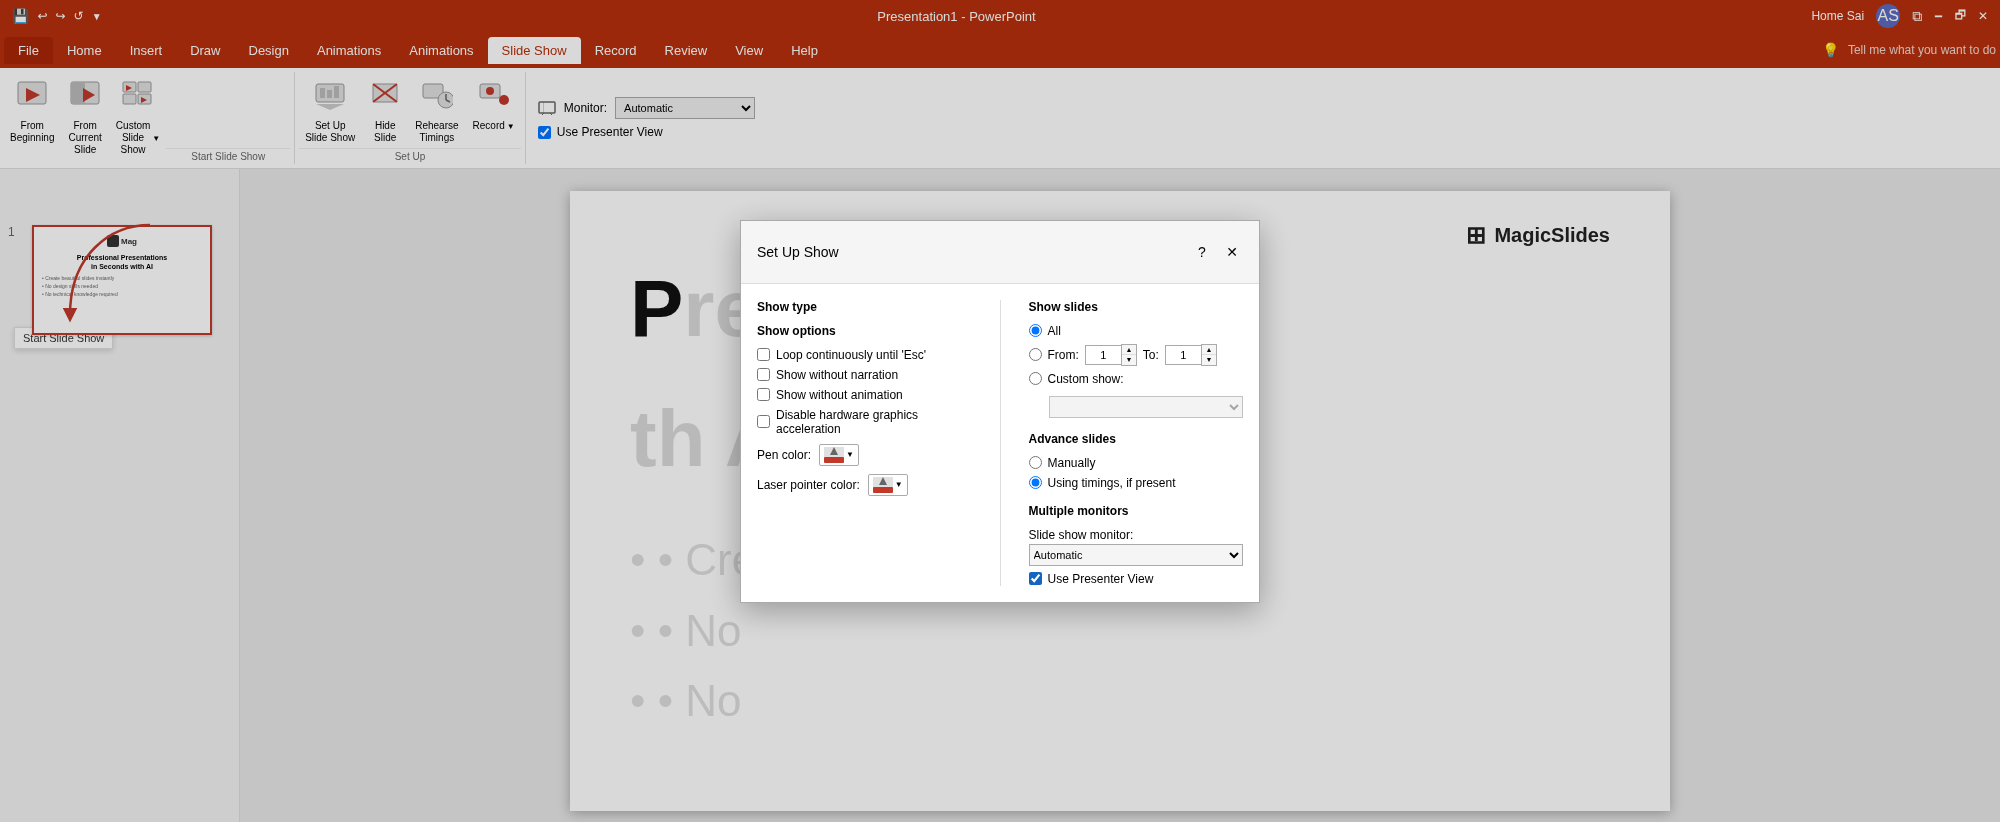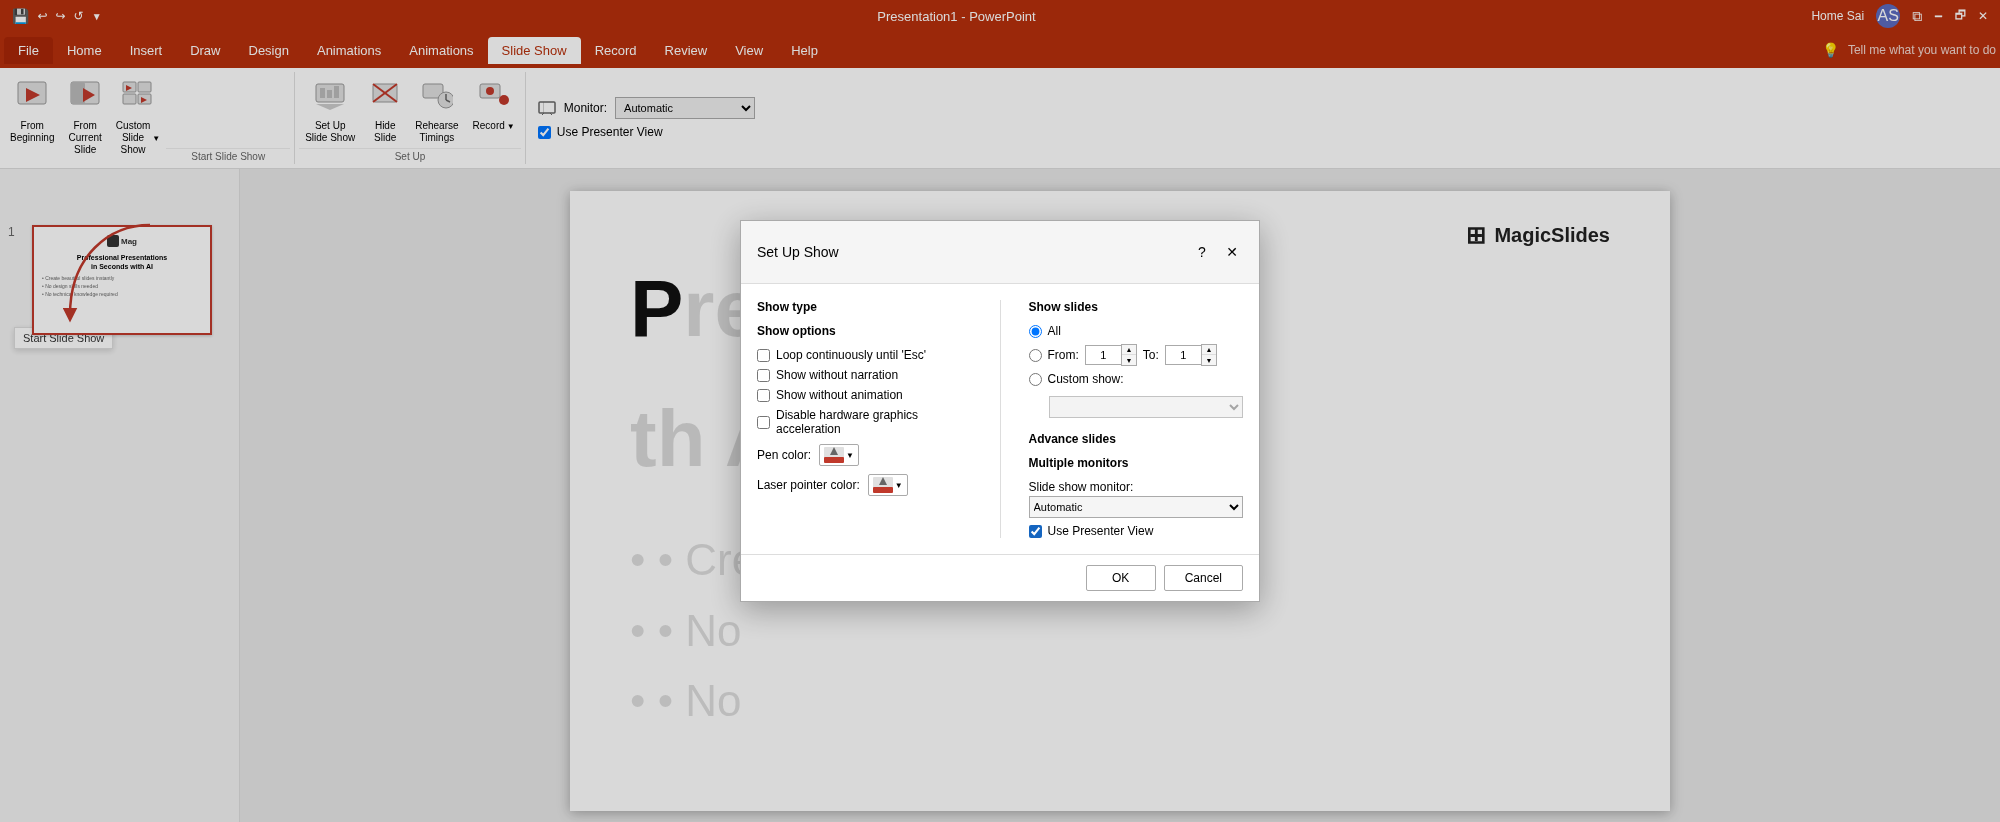--- a/index.html
+++ b/index.html
@@ -694,33 +694,39 @@
             <label>Custom show:</label>
           </div>
           <div style="margin-left:20px;">
             <select class="custom-show-select" disabled="">
               <option></option>
             </select>
           </div>
         </div>
 
         <div class="dialog-section-title" style="margin-top:10px;">Advance slides</div>
+        <div class="dialog-radio-group">
+          <div class="dialog-radio-row">
+            <input type="radio" name="advance" style="">
+            <label>Manually</label>
+          </div>
+          <div class="dialog-radio-row">
+            <input type="radio" name="advance" checked="" style="">
+            <label>Using timings, if present</label>
+          </div>
+        </div>
 
         <div class="dialog-section-title" style="margin-top:10px;">Multiple monitors</div>
         <div style="margin-bottom:6px;">
           <div style="font-size:12px;margin-bottom:2px;">Slide show monitor:</div>
           <select class="dialog-select">
             <option>Automatic</option>
           </select>
         </div>
         <div class="dialog-checkbox-row">
           <input type="checkbox" checked="" style="accent-color: rgb(21, 101, 192);">
           <label>Use Presenter View</label>
         </div>
       </div>
     </div>
 
-    <div class="dialog-footer">
-      <button class="dialog-btn primary">OK</button>
-      <button class="dialog-btn">Cancel</button>
-    </div>
   </div>
 </div>
 
 </body></html>

